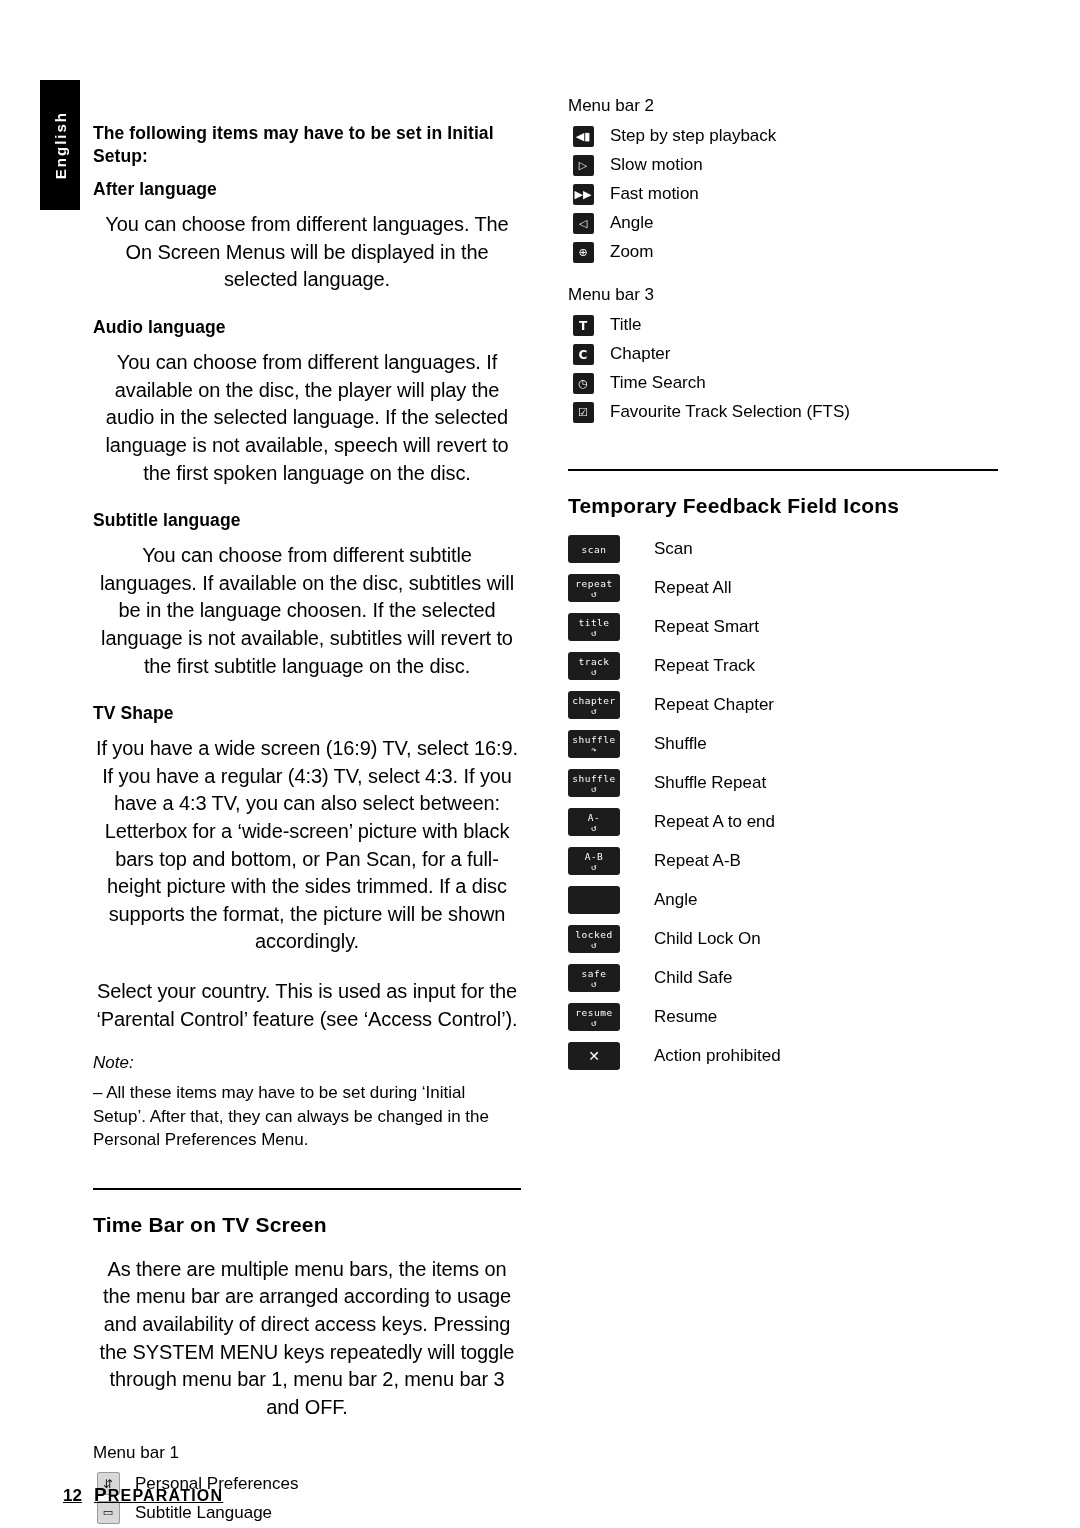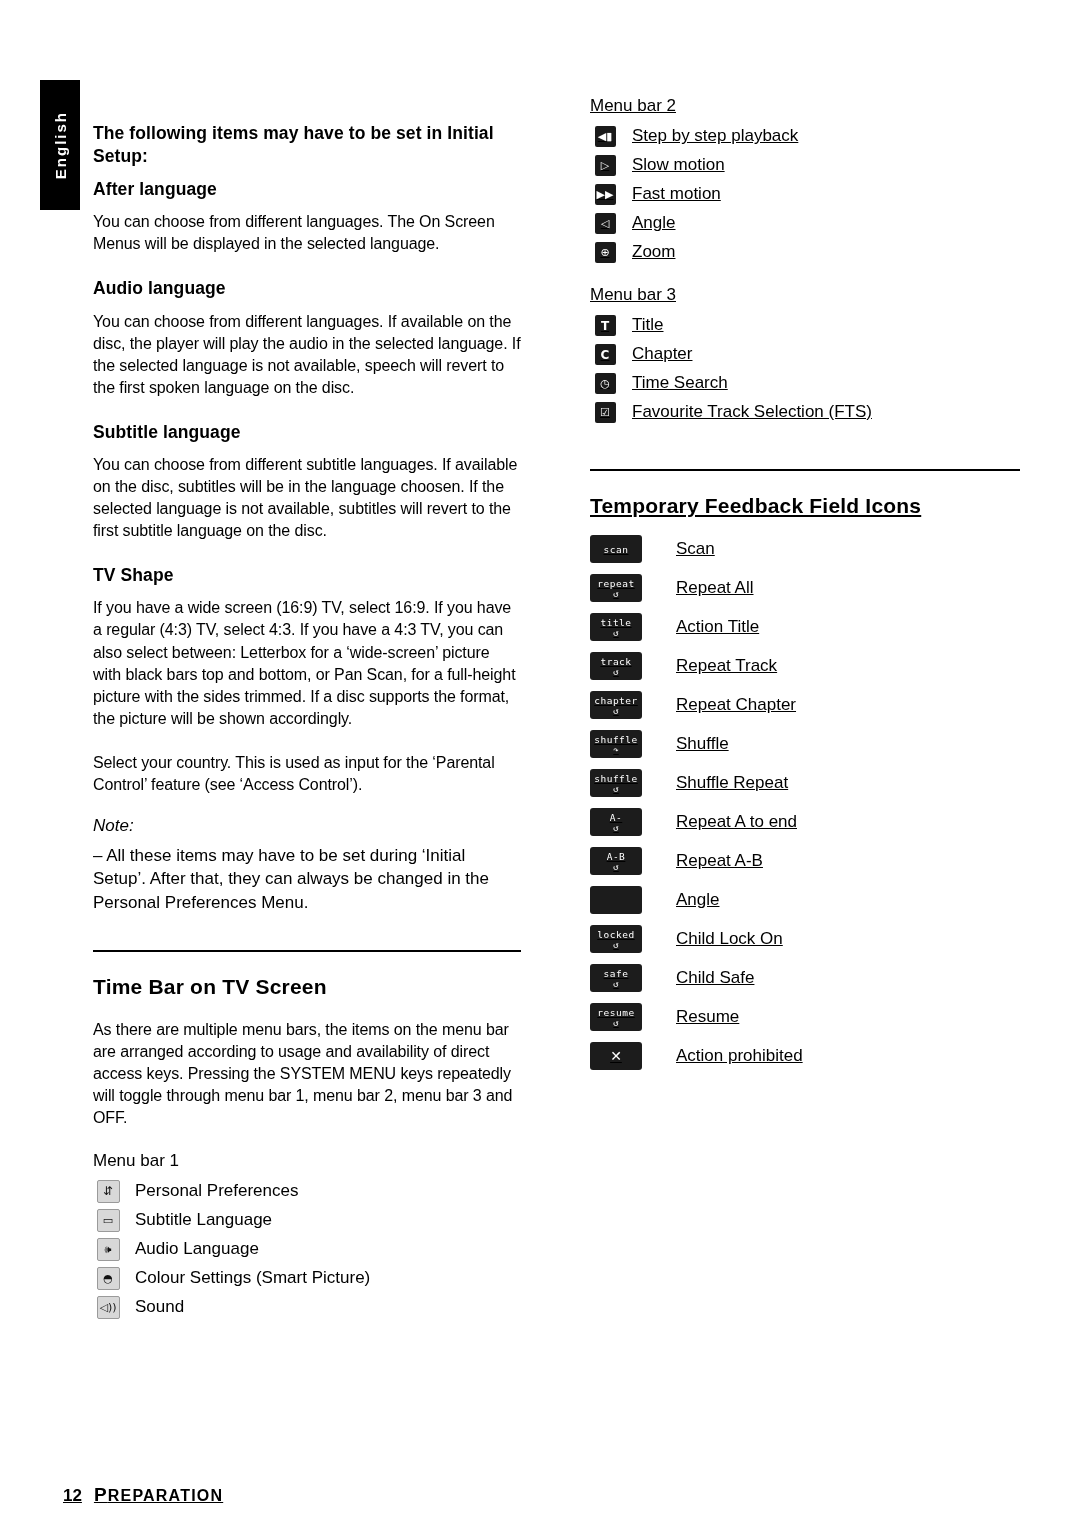--- a/index.html
+++ b/index.html
@@ -42,37 +42,37 @@
   
   .col-left {
     position: absolute;
     left: 93px;
     top: 96px;
     width: 428px;
     margin-top: 26px;
   }
   .col-right {
     position: absolute;
-    left: 590px;
+    left: 568px;
     top: 96px;
     width: 430px;
-    text-decoration: underline;
   }
   h3.subhead {
     font-size: 17.5px;
     font-weight: bold;
     margin: 0 0 10px 0;
     line-height: 1.32;
     letter-spacing: 0.1px;
   }
   p.body {
-    font-size: 16px;
+    font-size: 20px;
     line-height: 1.38;
     margin: 0 0 22px 0;
     letter-spacing: -0.1px;
+    text-align: center;
   }
   p.body.last { margin-bottom: 20px; }
   .note-title {
     font-size: 17px;
     font-style: italic;
     margin: 6px 0 8px 0;
   }
   .note-body {
     font-size: 17px;
     line-height: 1.38;
@@ -358,21 +358,21 @@
         </span>
         <span class="lbl">Repeat All</span>
       </li>
       <li>
         <span class="chipwrap">
           <span class="chip">
               <span class="t">title</span>
               <span class="sub">↺</span>
             </span>
         </span>
-        <span class="lbl">Action Title</span>
+        <span class="lbl">Repeat Smart</span>
       </li>
       <li>
         <span class="chipwrap">
           <span class="chip">
               <span class="t">track</span>
               <span class="sub">↺</span>
             </span>
         </span>
         <span class="lbl">Repeat Track</span>
       </li>

